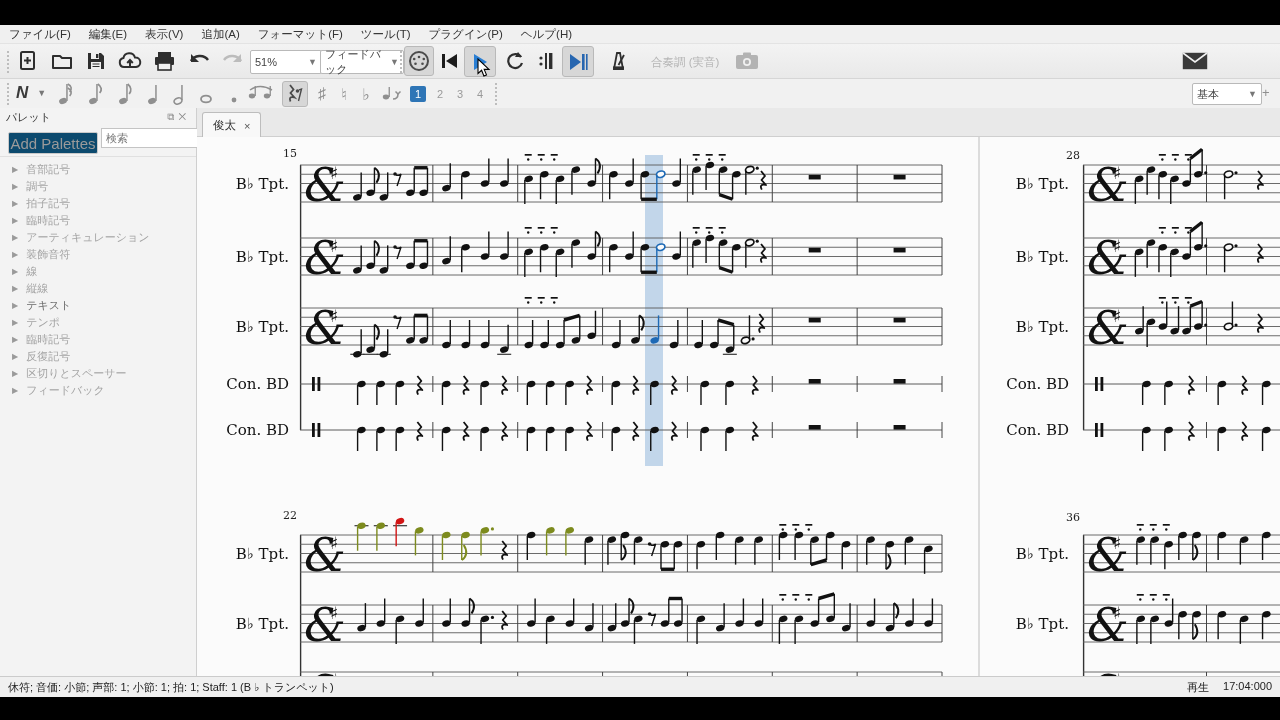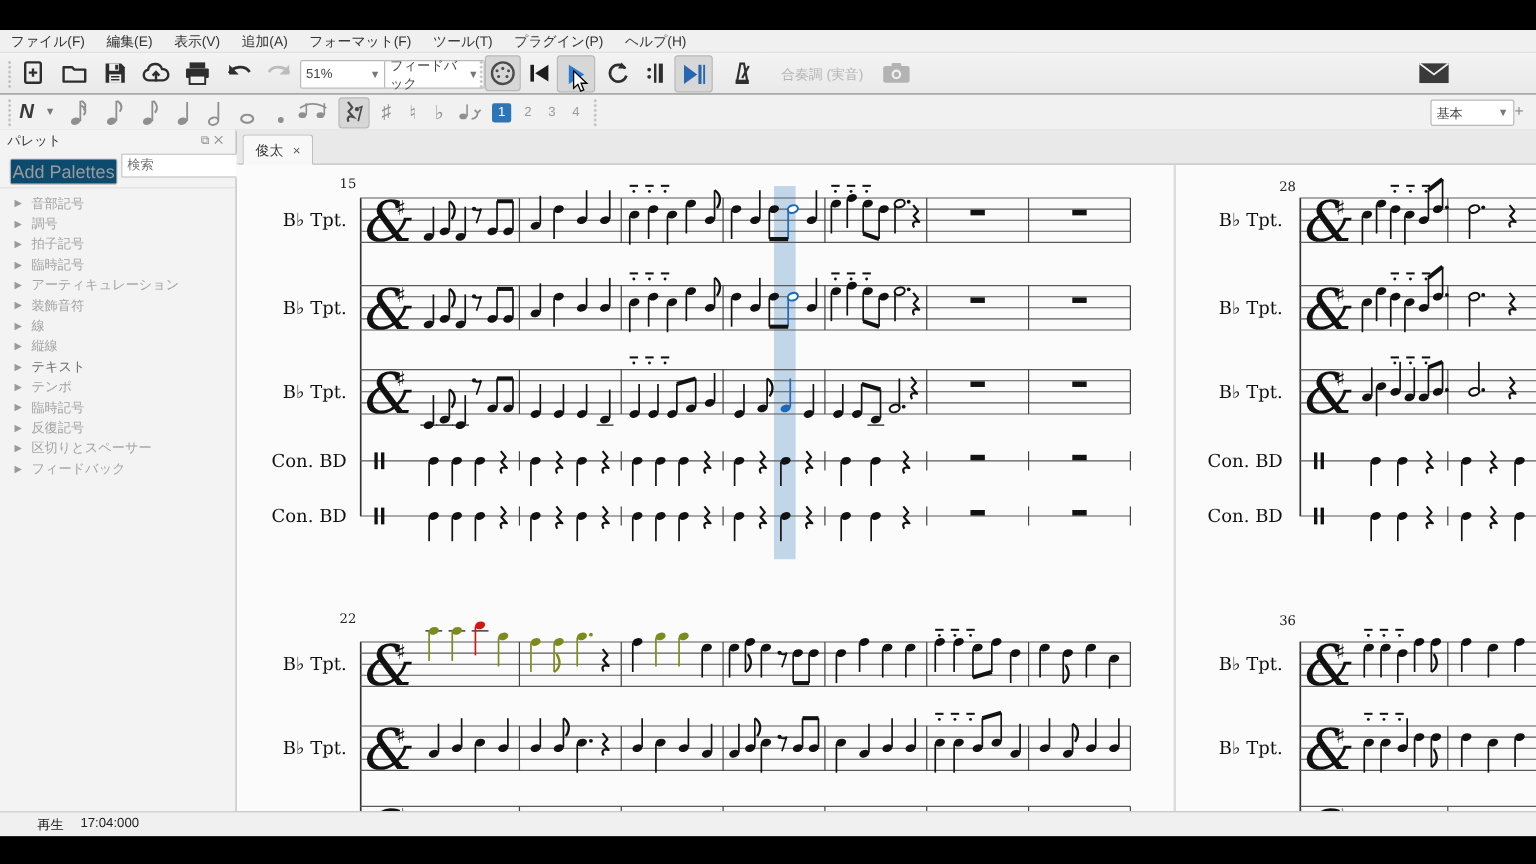--- a/index.html
+++ b/index.html
@@ -1121,19 +1121,20 @@
     <div id="page-divider"></div>
   </div>
 
   <div class="abs" style="left:477px;top:58px;z-index:50;">
     <svg width="14" height="20" viewBox="0 0 14 20">
       <path d="M1 1v14.5l3.6-3.2 2.3 5.7 2.6-1.1-2.3-5.5H12z" fill="#fff" stroke="#000" stroke-width="1.1"></path>
     </svg>
   </div>
 
   <div class="abs" id="statusbar">
+    <span>休符; 音価: 小節; 声部: 1;  小節: 1;  拍: 1;  Staff: 1 (B ♭ トランペット)</span>
     <span class="right">
       <span>再生</span>
       <span>17:04:000</span>
     </span>
   </div>
   <div class="abs" id="bottomblack"></div>
 </div>
 
 </body></html>

